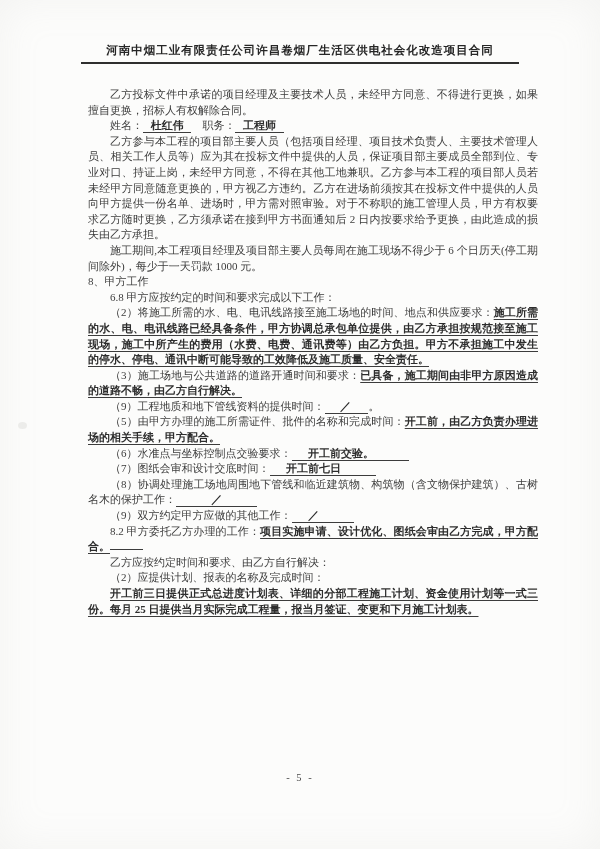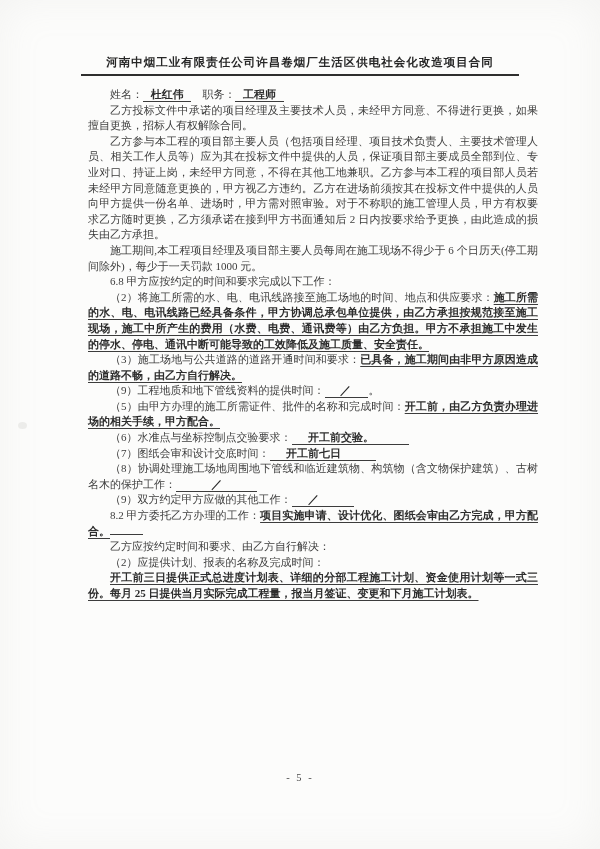--- a/index.html
+++ b/index.html
@@ -7,21 +7,21 @@
     position:relative;
     width:600px; height:849px;
     background:#fcfcfb;
     overflow:hidden;
     font-family:"Liberation Serif","DejaVu Serif",serif;
     color:#3c3c3c;
     box-shadow: inset 0 0 40px rgba(180,180,175,0.12);
   }
   .header-block {
     width:438px;
-    margin:12px auto;
+    margin:0 auto;
     padding-top:40px;
     text-align:center;
     border-bottom:2px solid #2e2e2e;
     padding-bottom:4px;
   }
   .doc-title {
     font-weight:bold;
     font-size:11.5px;
     letter-spacing:1px;
     color:#262626;
@@ -85,26 +85,27 @@
 <div class="page">
 
   <div class="speck"></div>
 
   <div class="header-block">
     <span class="doc-title">河南中烟工业有限责任公司许昌卷烟厂生活区供电社会化改造项目合同</span>
   </div>
 
   <div class="body">
 
+    <p class="ind">乙方投标文件中承诺的项目经理及主要技术人员，未经甲方同意、不得进行更换，如果擅自更换，招标人有权解除合同。</p>
+
     <p class="ind"><span>姓名：</span><span class="blank pad-xs">杜红伟</span><span class="job-label">职务：</span><span class="blank pad-xs">工程师</span></p>
-
-    <p class="ind">乙方投标文件中承诺的项目经理及主要技术人员，未经甲方同意、不得进行更换，如果擅自更换，招标人有权解除合同。</p>
     <p class="ind">乙方参与本工程的项目部主要人员（包括项目经理、项目技术负责人、主要技术管理人员、相关工作人员等）应为其在投标文件中提供的人员，保证项目部主要成员全部到位、专业对口、持证上岗，未经甲方同意，不得在其他工地兼职。乙方参与本工程的项目部人员若未经甲方同意随意更换的，甲方视乙方违约。乙方在进场前须按其在投标文件中提供的人员向甲方提供一份名单、进场时，甲方需对照审验。对于不称职的施工管理人员，甲方有权要求乙方随时更换，乙方须承诺在接到甲方书面通知后 2 日内按要求给予更换，由此造成的损失由乙方承担。</p>
     <p class="ind">施工期间,本工程项目经理及项目部主要人员每周在施工现场不得少于 6 个日历天(停工期间除外)，每少于一天罚款 1000 元。</p>
 
+    <p>8、甲方工作</p>
     <p class="ind">6.8 甲方应按约定的时间和要求完成以下工作：</p>
 
 
     <p class="ind"><span>（2）将施工所需的水、电、电讯线路接至施工场地的时间、地点和供应要求：</span><span class="u">施工所需的水、电、电讯线路已经具备条件，甲方协调总承包单位提供，由乙方承担按规范接至施工现场，施工中所产生的费用（水费、电费、通讯费等）由乙方负担。甲方不承担施工中发生的停水、停电、通讯中断可能导致的工效降低及施工质量、安全责任。</span></p>
 
     <p class="ind"><span>（3）施工场地与公共道路的道路开通时间和要求：</span><span class="u">已具备，施工期间由非甲方原因造成的道路不畅，由乙方自行解决。</span></p>
 
     <p class="ind"><span>（9）工程地质和地下管线资料的提供时间：</span><span class="blank pad-s">／</span><span>。</span></p>
 
     <p class="ind"><span>（5）由甲方办理的施工所需证件、批件的名称和完成时间：</span><span class="u">开工前，由乙方负责办理进场的相关手续，甲方配合。</span></p>

